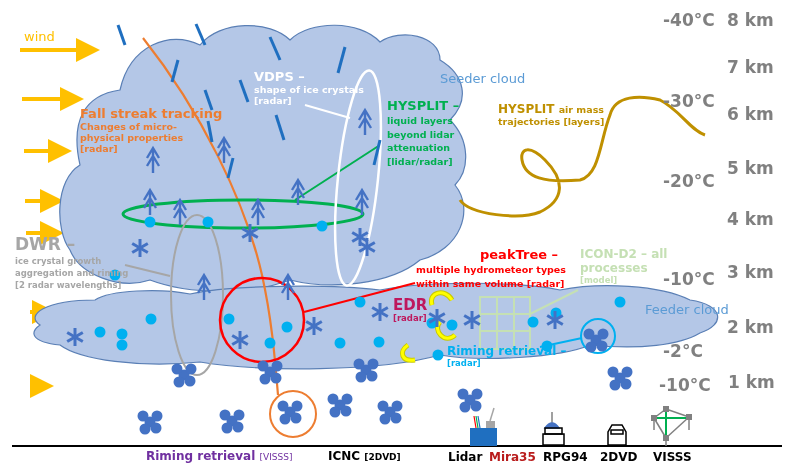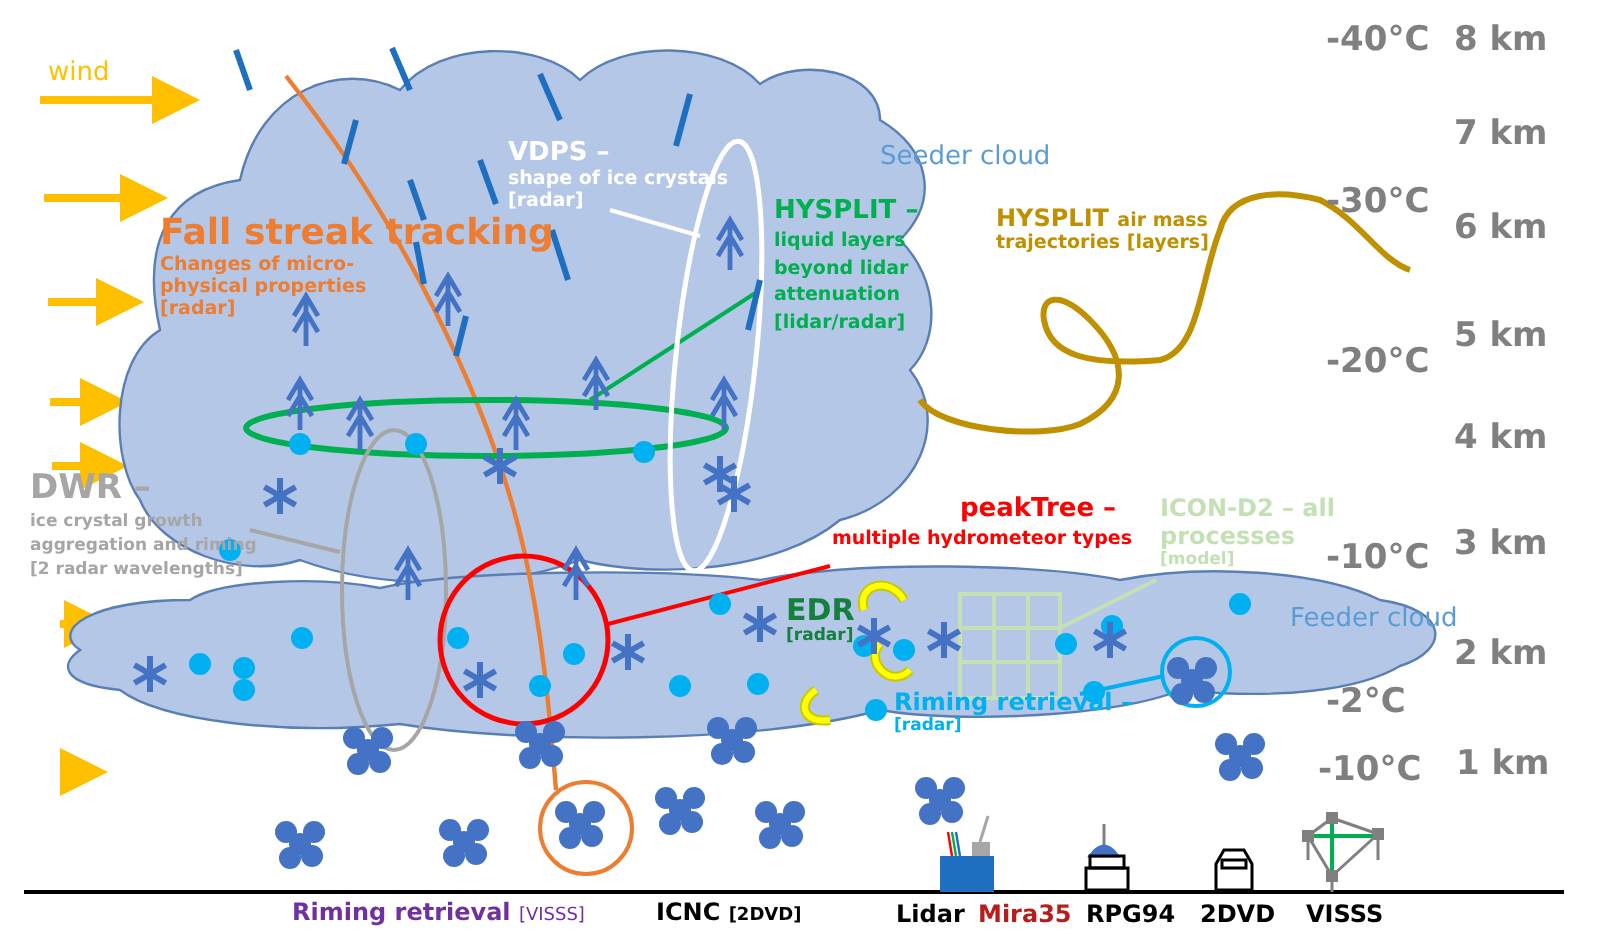--- a/index.html
+++ b/index.html
@@ -259,21 +259,21 @@
     </g>
   </g>
 </svg>
 
 <div class="lbl" style="left:24px;top:30px;color:#ffc000;font-weight:normal;font-size:13px;">wind</div>
 
 <div class="lbl" style="left:440px;top:72px;color:#5b9bd5;font-weight:normal;font-size:13px;">Seeder cloud</div>
 <div class="lbl" style="left:645px;top:303px;color:#5b9bd5;font-weight:normal;font-size:13px;">Feeder cloud</div>
 
 <div style="position:absolute;left:80px;top:107px;color:#ed7d31;">
-  <div class="lbl" style="position:static;font-size:18px;text-align:center;">Fall streak tracking</div>
+  <div class="lbl" style="position:static;font-size:13px;text-align:center;">Fall streak tracking</div>
   <div class="lbl" style="position:static;font-size:9.5px;">Changes of micro-</div>
   <div class="lbl" style="position:static;font-size:9.5px;">physical properties</div>
   <div class="lbl" style="position:static;font-size:9.5px;">[radar]</div>
 </div>
 
 <div style="position:absolute;left:254px;top:70px;color:#ffffff;">
   <div class="lbl" style="position:static;font-size:13px;">VDPS –</div>
   <div class="lbl" style="position:static;font-size:9.5px;">shape of ice crystals</div>
   <div class="lbl" style="position:static;font-size:9.5px;">[radar]</div>
 </div>
@@ -297,29 +297,30 @@
 <div style="position:absolute;left:15px;top:235px;color:#a6a6a6;">
   <div class="lbl" style="position:static;font-size:17px;">DWR –</div>
   <div class="lbl" style="position:static;font-size:8.5px;line-height:1.45;">ice crystal growth</div>
   <div class="lbl" style="position:static;font-size:8.5px;line-height:1.45;">aggregation and riming</div>
   <div class="lbl" style="position:static;font-size:8.5px;line-height:1.45;">[2 radar wavelengths]</div>
 </div>
 
 <div style="position:absolute;left:416px;top:248px;color:#ff0000;">
   <div class="lbl" style="position:static;font-size:13px;padding-left:64px;">peakTree –</div>
   <div class="lbl" style="position:static;font-size:9.5px;line-height:1.45;">multiple hydrometeor types</div>
+  <div class="lbl" style="position:static;font-size:9.5px;line-height:1.45;">within same volume [radar]</div>
 </div>
 
 <div style="position:absolute;left:580px;top:248px;color:#c5e0b4;">
   <div class="lbl" style="position:static;font-size:12px;">ICON-D2 – all</div>
   <div class="lbl" style="position:static;font-size:12px;">processes</div>
   <div class="lbl" style="position:static;font-size:8.5px;">[model]</div>
 </div>
 
-<div style="position:absolute;left:393px;top:297px;color:#15803d;">
+<div style="position:absolute;left:393px;top:297px;color:#be185d;">
   <div class="lbl" style="position:static;font-size:15px;">EDR</div>
   <div class="lbl" style="position:static;font-size:8.5px;">[radar]</div>
 </div>
 
 <div style="position:absolute;left:447px;top:345px;color:#00b0f0;">
   <div class="lbl" style="position:static;font-size:12px;">Riming retrieval –</div>
   <div class="lbl" style="position:static;font-size:8.5px;">[radar]</div>
 </div>
 
 <div class="lbl" style="left:146px;top:450px;color:#7030a0;font-size:12px;">

